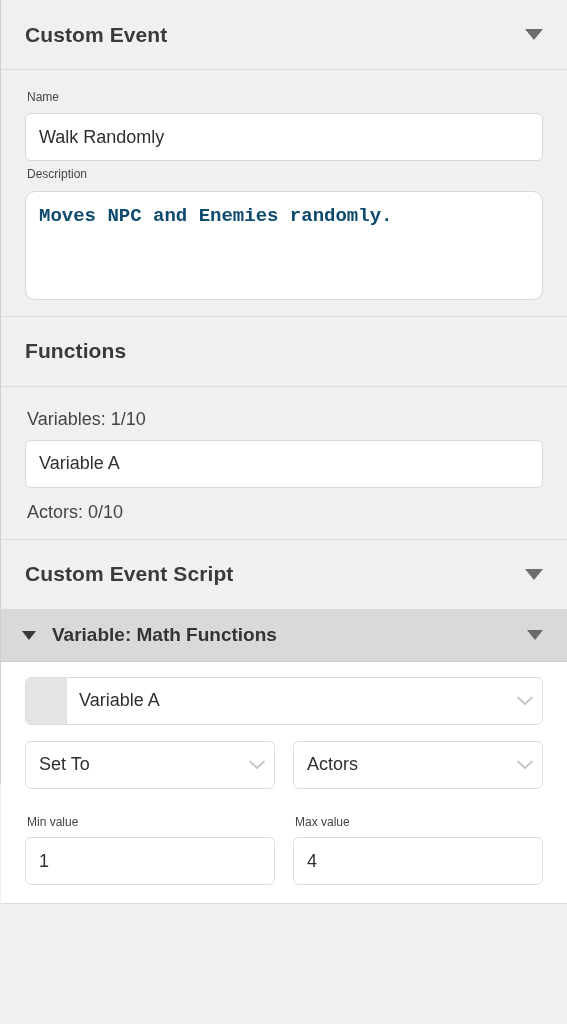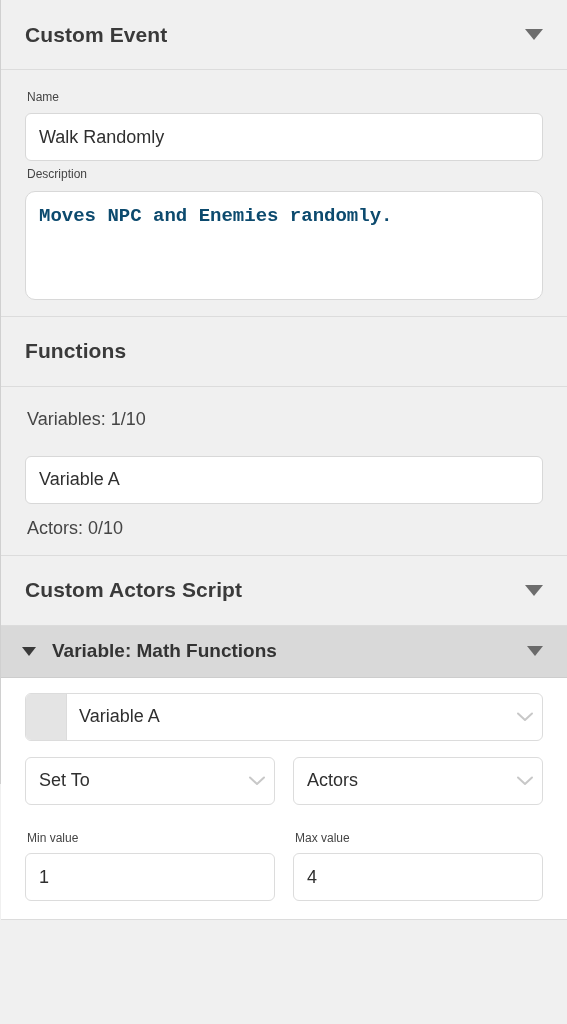--- a/index.html
+++ b/index.html
@@ -89,21 +89,21 @@
     padding: 12px 13px;
     resize: none;
     outline: none;
     line-height: 1.35;
     overflow: hidden;
   }
 
   .count-text {
     font-size: 18px;
     color: #454545;
-    margin: 8px 0 26px 2px;
+    margin: 8px 0 10px 2px;
   }
   .count-text.last {
     margin: 14px 0 0 2px;
   }
 
   
   .script-subheader {
     height: 52px;
     box-sizing: border-box;
     display: flex;
@@ -270,21 +270,21 @@
 
   <div class="section-body">
     <div class="count-text">Variables: 1/10</div>
     <div class="text-input">Variable A</div>
     <div class="count-text last">Actors: 0/10</div>
   </div>
 
   <div class="divider"></div>
 
   <div class="section-header">
-    <span class="title">Custom Actors Script</span>
+    <span class="title">Custom Event Script</span>
     <span class="tri-down"></span>
   </div>
 
   <div class="script-subheader">
     <span class="left">
       <span class="tri-down small"></span>
       <span class="title">Variable: Math Functions</span>
     </span>
     <span class="tri-down small-gray"></span>
   </div>

